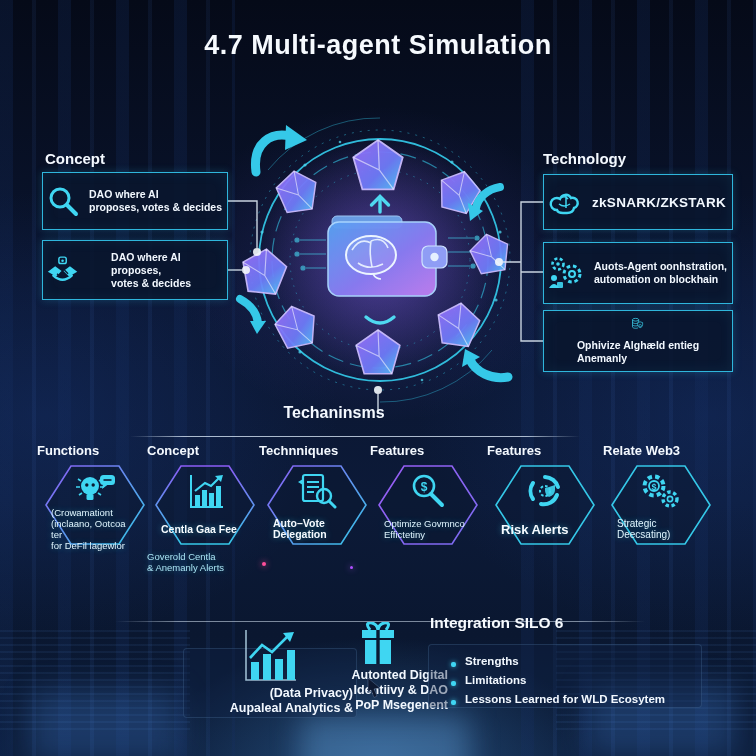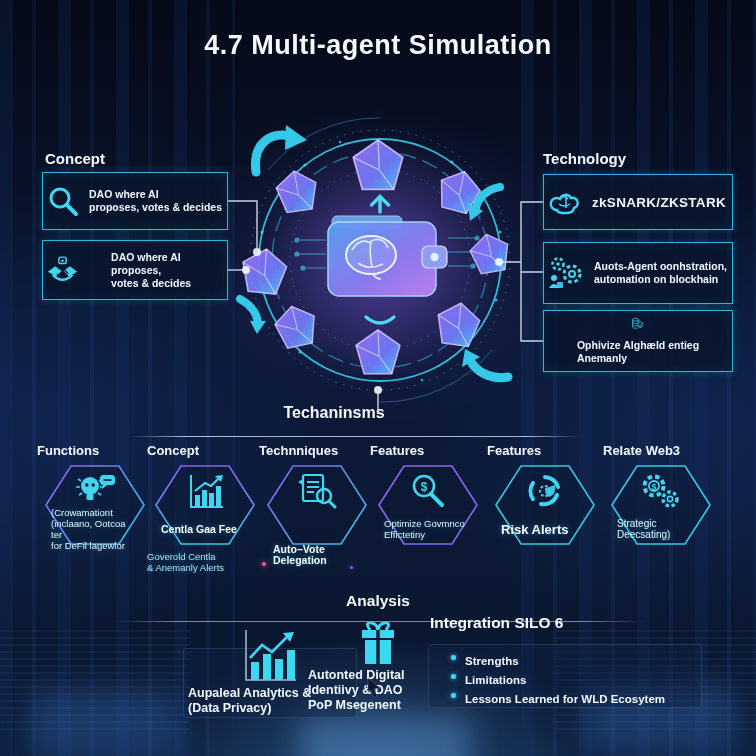--- a/index.html
+++ b/index.html
@@ -27,23 +27,23 @@
   .hexblock{width:116px;text-align:left;}
   .hexhead{font-size:13px;font-weight:bold;color:#f4f9ff;margin-bottom:4px;}
   .hexwrap{position:relative;width:104px;height:86px;margin:0 auto;}
   .hexwrap svg.hexbg{position:absolute;left:0;top:0;}
   .hexicon{position:absolute;left:50%;transform:translateX(-50%);top:11px;}
   .hexlabel{position:absolute;left:8px;right:8px;font-size:9.5px;line-height:11px;color:#dff4fd;text-shadow:0 0 6px rgba(63,214,242,.45);}
   .hexlabel.strong{font-size:10.5px;font-weight:bold;color:#f6fbff;}
   .hexsub{margin-top:3px;font-size:9.5px;line-height:11px;color:#a8e2f2;text-shadow:0 0 6px rgba(63,214,242,.4);}
   .divline{height:1px;background:linear-gradient(90deg,transparent,rgba(225,240,255,.75) 12%,rgba(225,240,255,.75) 88%,transparent);}
   .an-head{font-size:15.5px;font-weight:bold;color:#f6fafe;}
-  .an-text{font-size:12.5px;font-weight:bold;line-height:15px;color:#f2f8ff;text-align:left;}
+  .an-text{font-size:12.5px;font-weight:bold;line-height:15px;color:#f2f8ff;text-align:right;}
   .panel{background:rgba(16,34,68,.38);border:1px solid rgba(130,190,240,.16);border-radius:4px;}
-  .bullet-row{display:flex;align-items:flex-start;gap:9px;margin-bottom:7px;padding-left:8px;}
+  .bullet-row{display:flex;align-items:flex-end;gap:9px;margin-bottom:7px;padding-left:8px;}
   .bullet{width:5px;height:5px;border-radius:2px;background:#3fd6f2;box-shadow:0 0 5px rgba(63,214,242,.8);flex:0 0 auto;}
   .bullet-label{font-size:11.5px;font-weight:bold;color:#f2f8ff;}
   .glowdot{border-radius:50%;}
 </style>
 </head>
 <body>
 
 <div class="frame">
 
   <div class="abs pillars" style="left:0;"></div>
@@ -310,21 +310,21 @@
       </svg>
       <svg class="hexicon" width="40" height="36" viewBox="0 0 40 36">
         <rect x="6" y="2" width="20" height="26" rx="2" fill="none" stroke="#3fd6f2" stroke-width="2.2"></rect>
         <polygon points="6,6 1,9 6,12" fill="#3fd6f2"></polygon>
         <line x1="10" y1="9" x2="22" y2="9" stroke="#3fd6f2" stroke-width="2"></line>
         <line x1="10" y1="14" x2="22" y2="14" stroke="#3fd6f2" stroke-width="2"></line>
         <line x1="10" y1="19" x2="17" y2="19" stroke="#3fd6f2" stroke-width="2"></line>
         <circle cx="27" cy="23" r="7" fill="none" stroke="#3fd6f2" stroke-width="2.4"></circle>
         <line x1="32" y1="28" x2="38" y2="34" stroke="#3fd6f2" stroke-width="3" stroke-linecap="round"></line>
       </svg>
-      <div class="hexlabel strong" style="top:56px;margin-top:26px;">
+      <div class="hexlabel strong" style="top:56px;">
         <div>Auto–Vote</div>
         <div>Delegation</div>
       </div>
     </div>
   </div>
 
   <div class="abs hexblock" style="left:370px;top:443px;">
     <div class="hexhead">Features</div>
     <div class="hexwrap">
       <svg class="hexbg" width="104" height="86" viewBox="0 0 104 86">
@@ -378,36 +378,35 @@
         <circle cx="31" cy="26" r="7" fill="none" stroke="#3fd6f2" stroke-width="3.4" stroke-dasharray="3.4 2.6"></circle>
         <circle cx="31" cy="26" r="2.6" fill="none" stroke="#3fd6f2" stroke-width="1.6"></circle>
       </svg>
       <div class="hexlabel" style="top:56px;font-size:10px;">
         <div>Strategic</div>
         <div>Deecsating)</div>
       </div>
     </div>
   </div>
 
-  <div class="abs an-head" style="left:0;top:592px;width:756px;text-align:center;">Analysis</div>
   <div class="abs divline" style="left:115px;top:621px;width:530px;opacity:.7;"></div>
 
   <div class="abs panel" style="left:183px;top:648px;width:172px;height:68px;"></div>
   <svg class="abs" style="left:238px;top:628px;" width="62" height="58" viewBox="0 0 62 58">
     <path d="M8,2 V52 H58" stroke="#bfe2f5" stroke-width="1.6" fill="none" opacity="0.8"></path>
     <rect x="13" y="34" width="8" height="18" fill="#3fd6f2"></rect>
     <rect x="25" y="26" width="8" height="26" fill="#3fd6f2"></rect>
     <rect x="37" y="31" width="8" height="21" fill="#3fd6f2"></rect>
     <rect x="49" y="22" width="8" height="30" fill="#3fd6f2"></rect>
     <path d="M12,30 L24,17 L34,24 L50,8" stroke="#3fd6f2" stroke-width="2.6" fill="none"></path>
     <polygon points="45,5 56,4 52,14" fill="#3fd6f2"></polygon>
   </svg>
   <div class="abs an-text" style="left:188px;top:686px;width:165px;">
+    <div>(Data Privacy)</div>
     <div>Aupaleal Analytics &amp;</div>
-    <div>(Data Privacy)</div>
   </div>
 
   <svg class="abs" style="left:354px;top:622px;" width="48" height="46" viewBox="0 0 48 46">
     <path d="M16,8 q-6,-8 2,-7 q5,1 6,7 M32,8 q6,-8 -2,-7 q-5,1 -6,7" stroke="#3fd6f2" stroke-width="3" fill="none"></path>
     <rect x="8" y="8" width="32" height="8" fill="#3fd6f2"></rect>
     <rect x="11" y="18" width="26" height="24" fill="#3fd6f2"></rect>
     <line x1="24" y1="8" x2="24" y2="42" stroke="#0a1a33" stroke-width="3.4"></line>
   </svg>
   <div class="abs an-text" style="left:308px;top:668px;width:140px;">
     <div>Autonted Digital</div>

